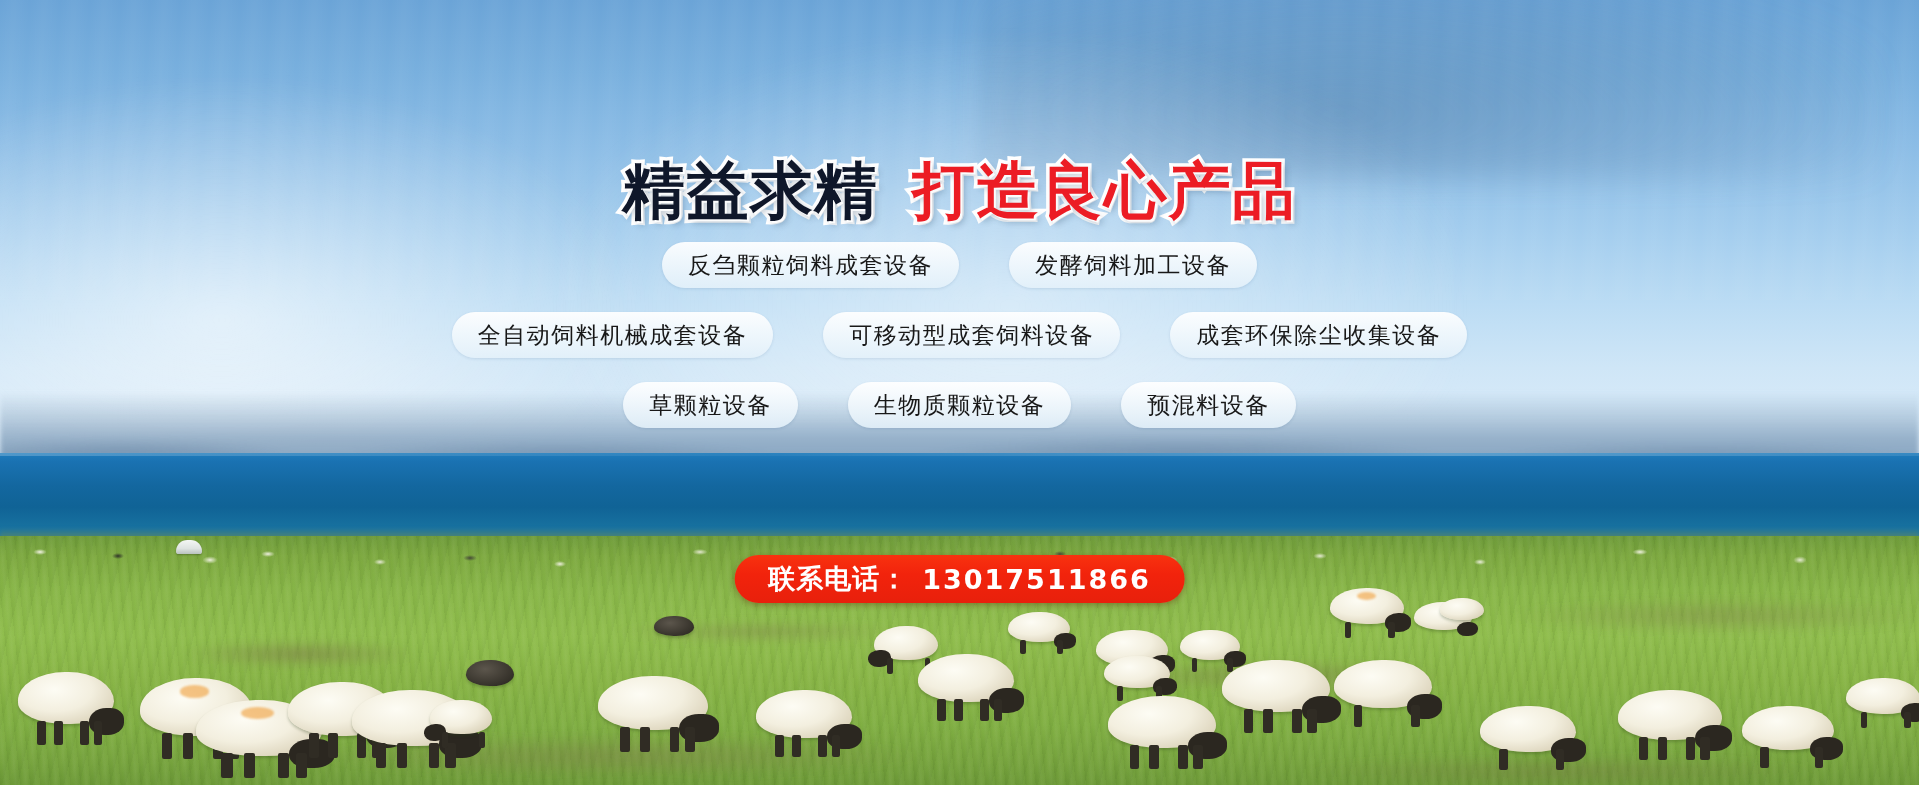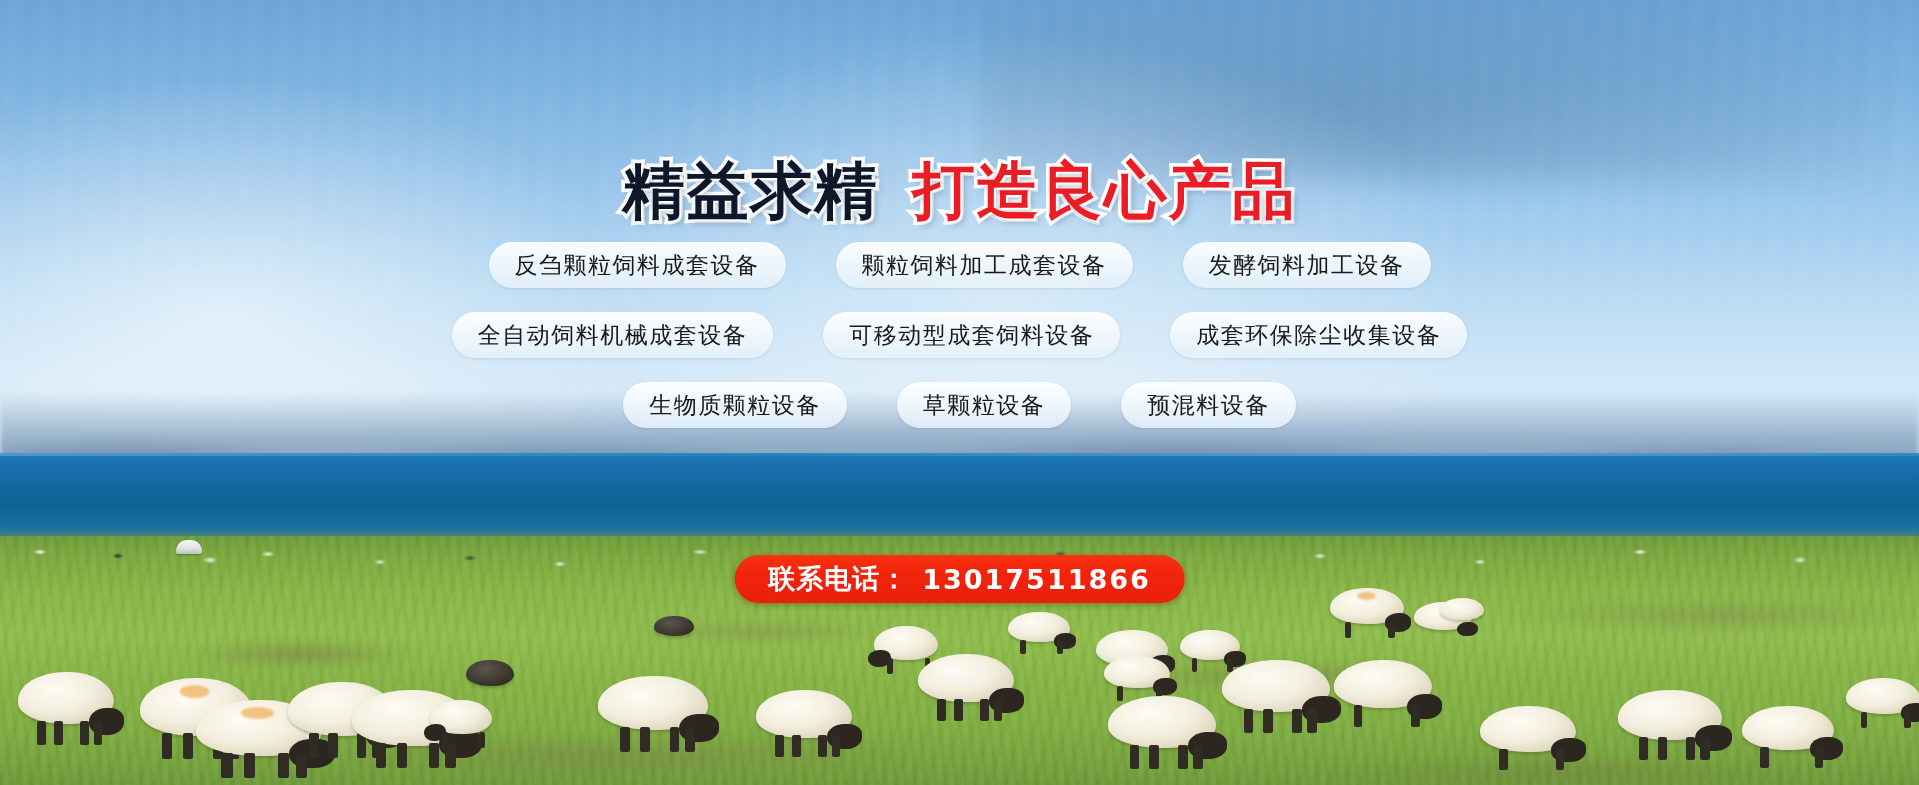--- a/index.html
+++ b/index.html
@@ -471,33 +471,32 @@
   <div class="sheep dark h-r" style="left:654px; top:616px; width:40px; height:20px;"></div>
 
   <div class="headline">
     <span class="hl-blue">精益求精</span><span class="hl-red">打造良心产品</span>
   </div>
 
   <div class="pill-rows">
 
     <div class="pill-row">
       <div class="pill">反刍颗粒饲料成套设备</div>
-      <div class="pill">颗粒饲料加工成套设备</div>
       <div class="pill">发酵饲料加工设备</div>
     </div>
 
     <div class="pill-row">
       <div class="pill">全自动饲料机械成套设备</div>
       <div class="pill">可移动型成套饲料设备</div>
       <div class="pill">成套环保除尘收集设备</div>
     </div>
 
     <div class="pill-row">
+      <div class="pill">草颗粒设备</div>
       <div class="pill">生物质颗粒设备</div>
-      <div class="pill">草颗粒设备</div>
       <div class="pill">预混料设备</div>
     </div>
 
   </div>
 
   <div class="phone-bar">
     <span>联系电话：</span>
       <span class="num">13017511866</span>
   </div>
 

